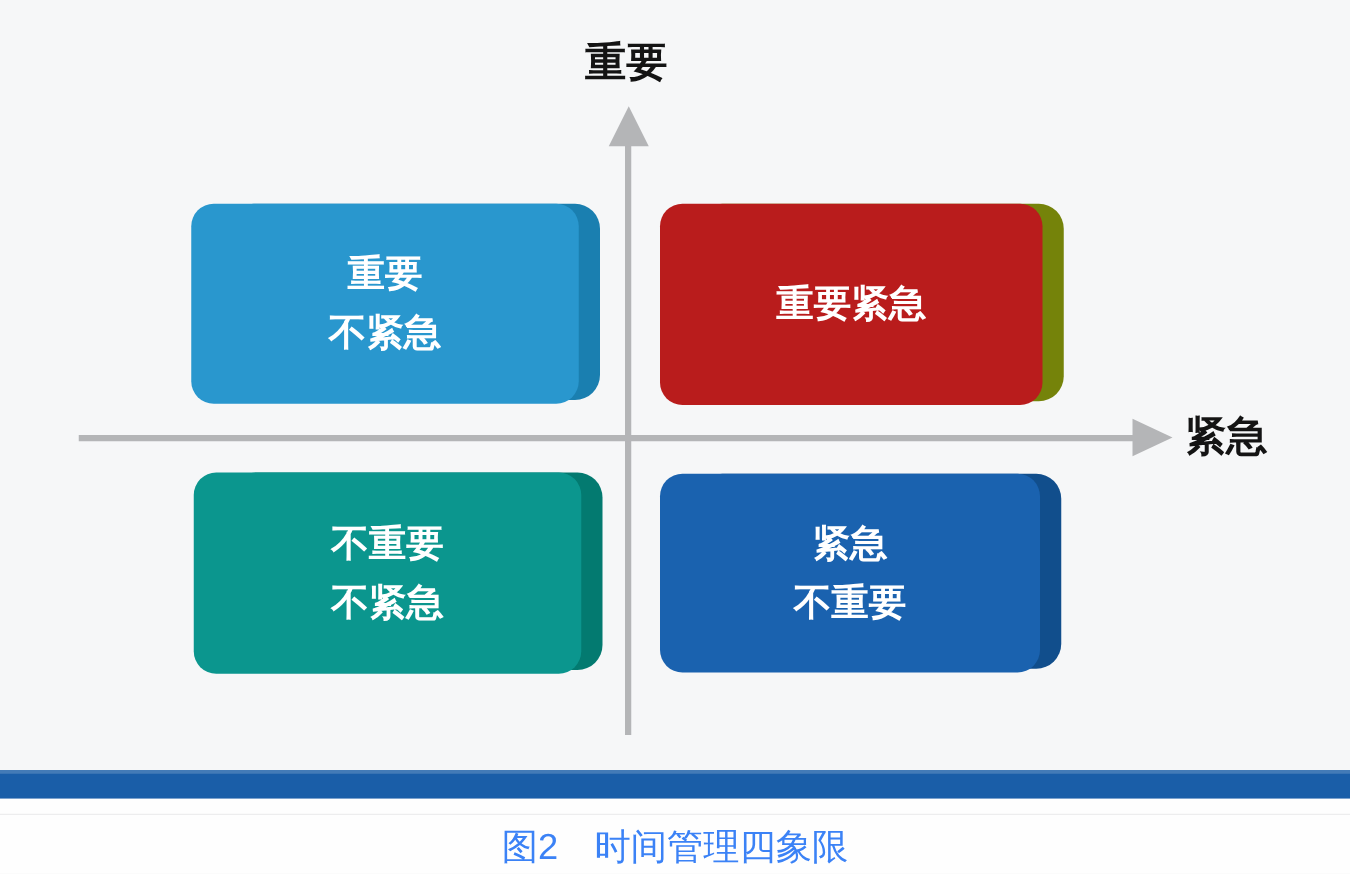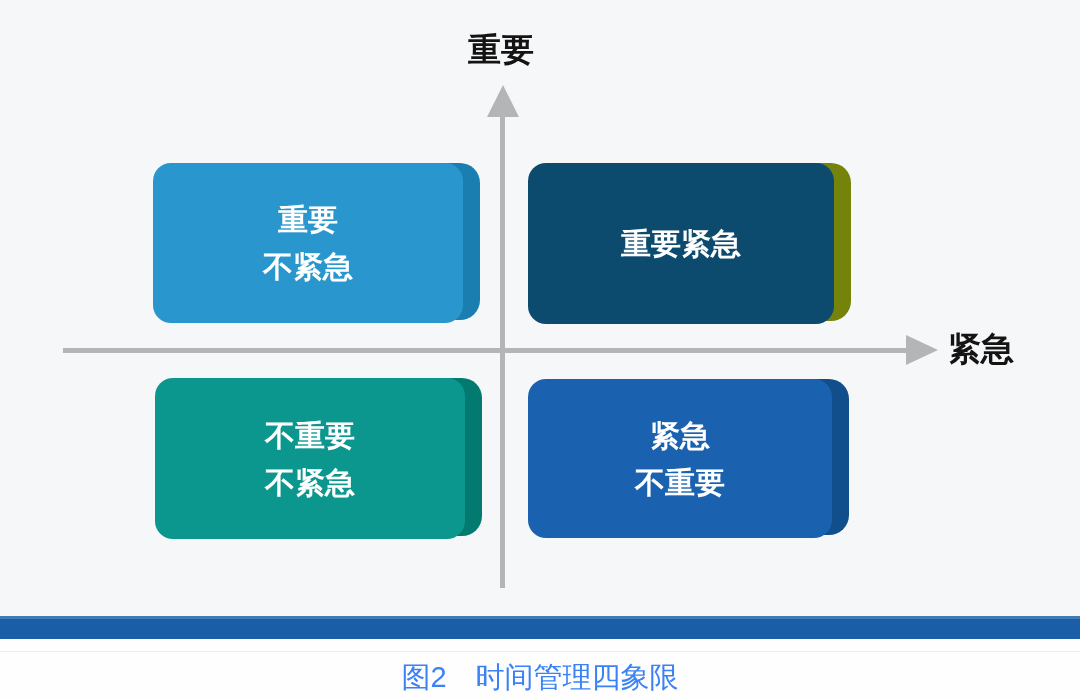--- a/index.html
+++ b/index.html
@@ -66,21 +66,21 @@
   <div class="quad q1">
     <div class="side" style="background: rgb(26, 127, 176);"></div>
     <div class="face" style="background: rgb(41, 151, 206); color: rgb(255, 255, 255);">
         <span>重要</span>
         <span>不紧急</span>
       </div>
   </div>
 
   <div class="quad q2">
     <div class="side" style="background: rgb(117, 131, 10);"></div>
-    <div class="face" style="background: #0c4a6e; color: rgb(255, 255, 255);">
+    <div class="face" style="background: #b91c1c; color: rgb(255, 255, 255);">
         <span>重要紧急</span>
       </div>
   </div>
 
   <div class="quad q3">
     <div class="side" style="background: rgb(3, 122, 112);"></div>
     <div class="face" style="background: rgb(11, 150, 142); color: rgb(255, 255, 255);">
         <span>不重要</span>
         <span>不紧急</span>
       </div>

